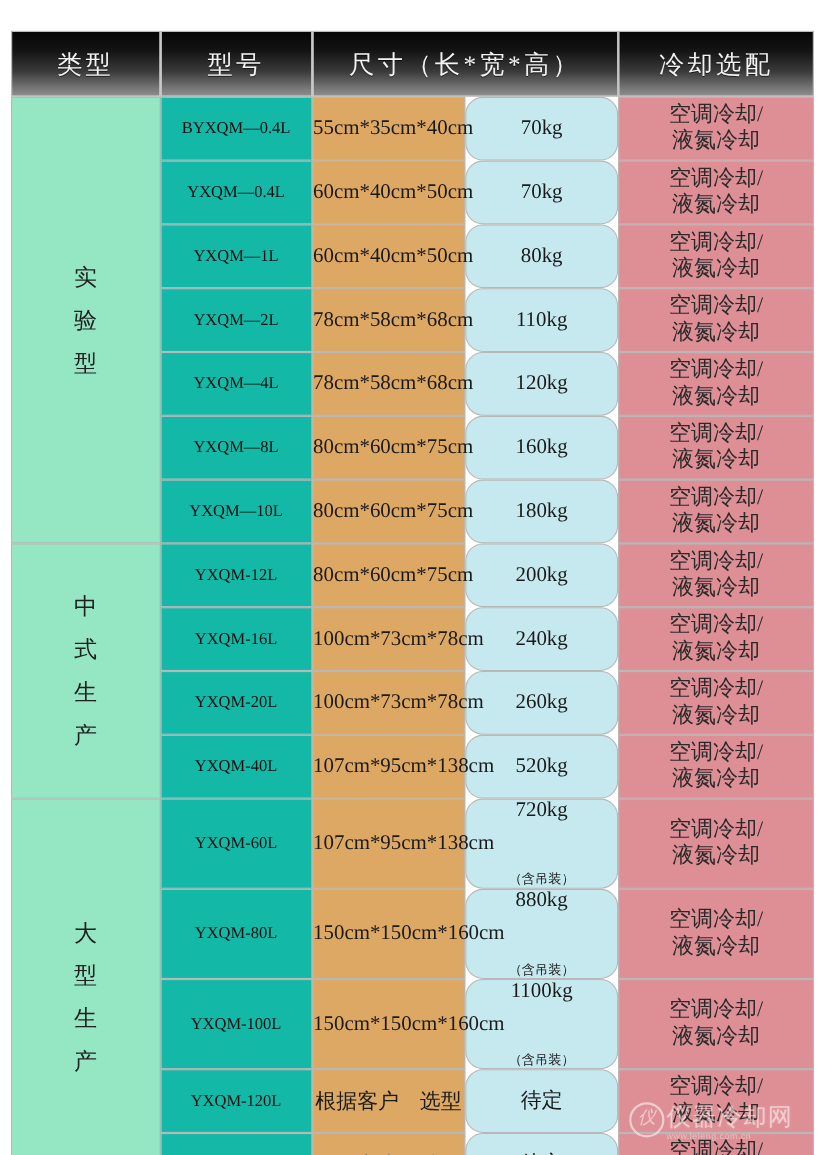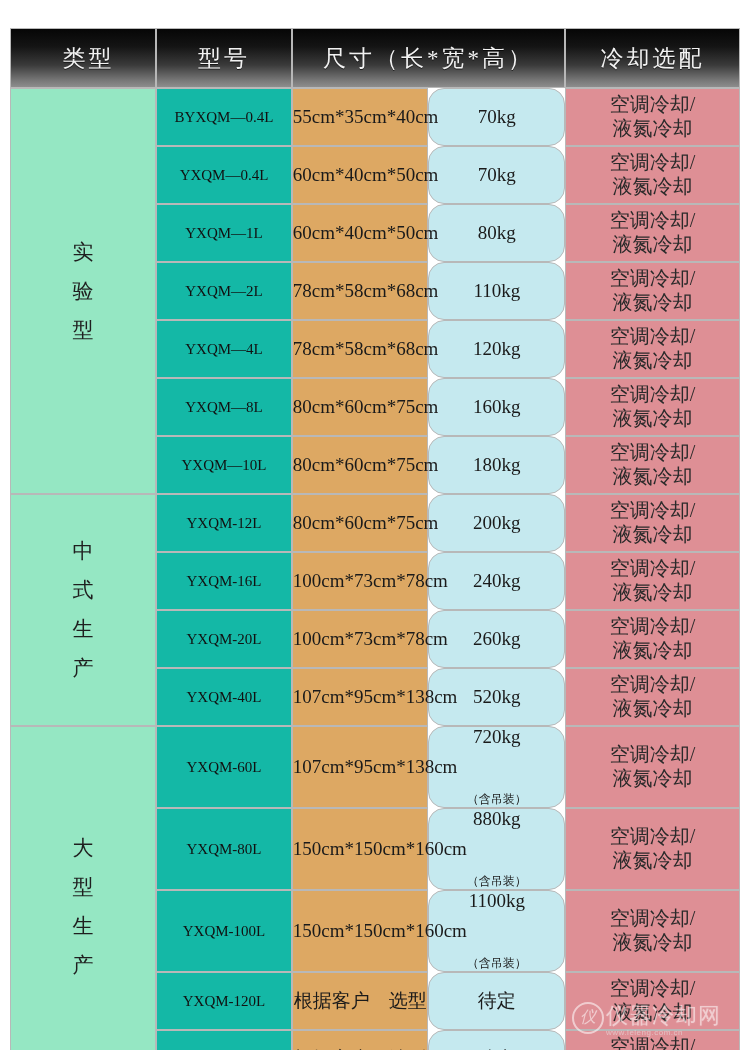--- a/index.html
+++ b/index.html
@@ -44,21 +44,21 @@
   
   thead th {
     height: 58px;
     background: linear-gradient(to bottom, #060606 0%, #141414 30%, #3a3a3a 62%, #767676 88%, #8d8d8d 100%);
     color: #f2f2f2;
     font-size: 23px;
     letter-spacing: 3px;
     border: 1px solid #9a9a9a;
     text-shadow: 0 1px 0 rgba(0,0,0,0.6);
   }
-  thead th.h-type     { width: 110px; padding-left: 11px; }
+  thead th.h-type     { width: 110px; }
   thead th.h-model    { width: 112px; }
   thead th.h-size     { width: 228px; }
   thead th.h-cool     { width: 145px; }
 
   
   td.c-type   { width: 110px; }
   td.c-model  { width: 112px; }
   td.c-dim    { width: 228px; }
   td.c-wt     { width: 135px; }
   td.c-cool   { width: 145px; }

